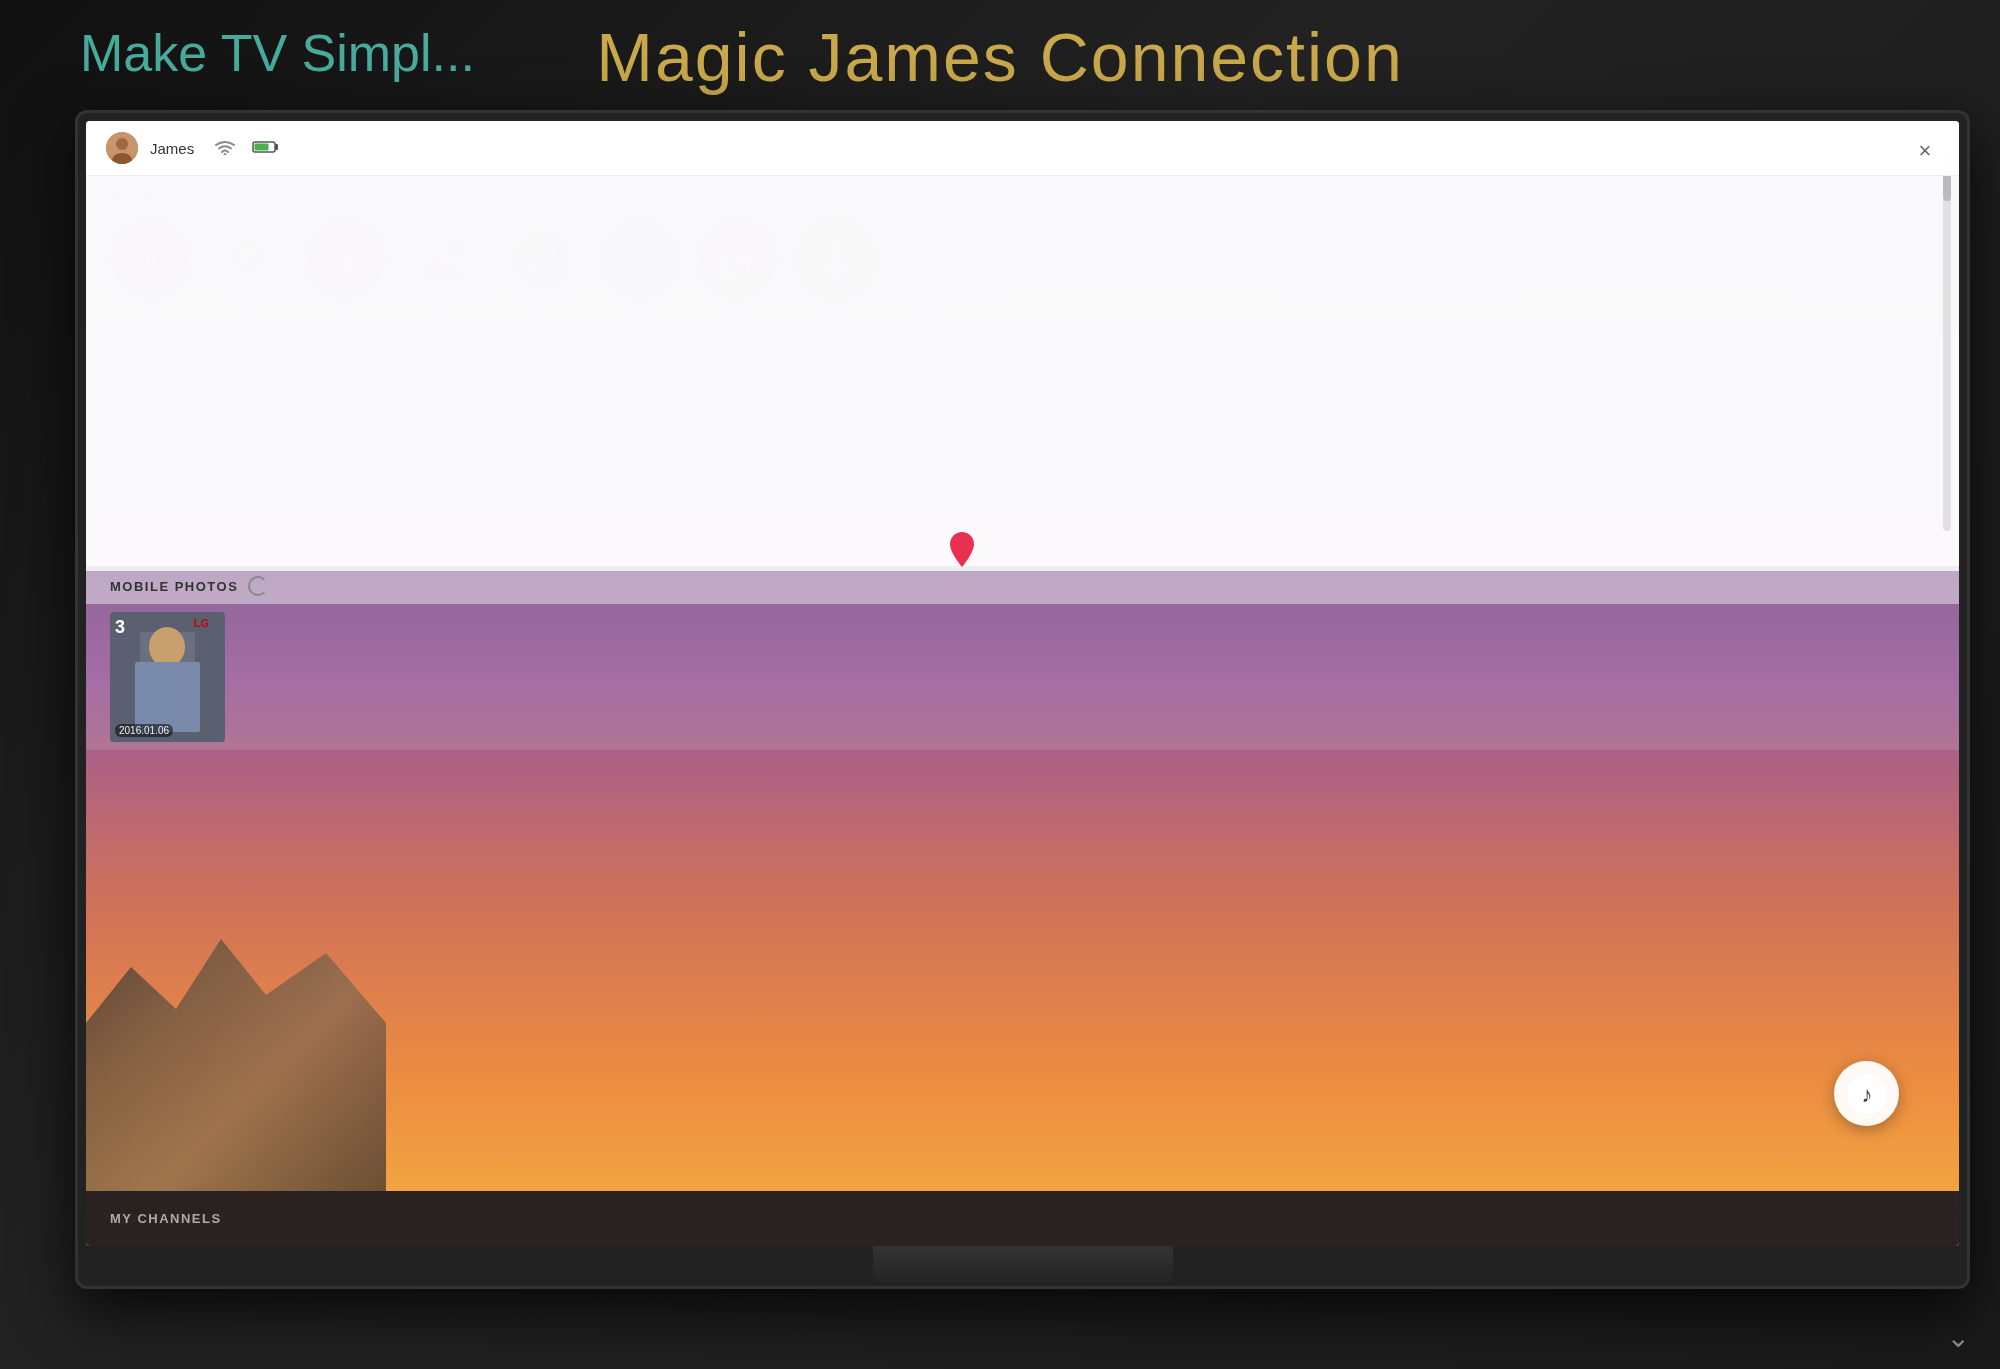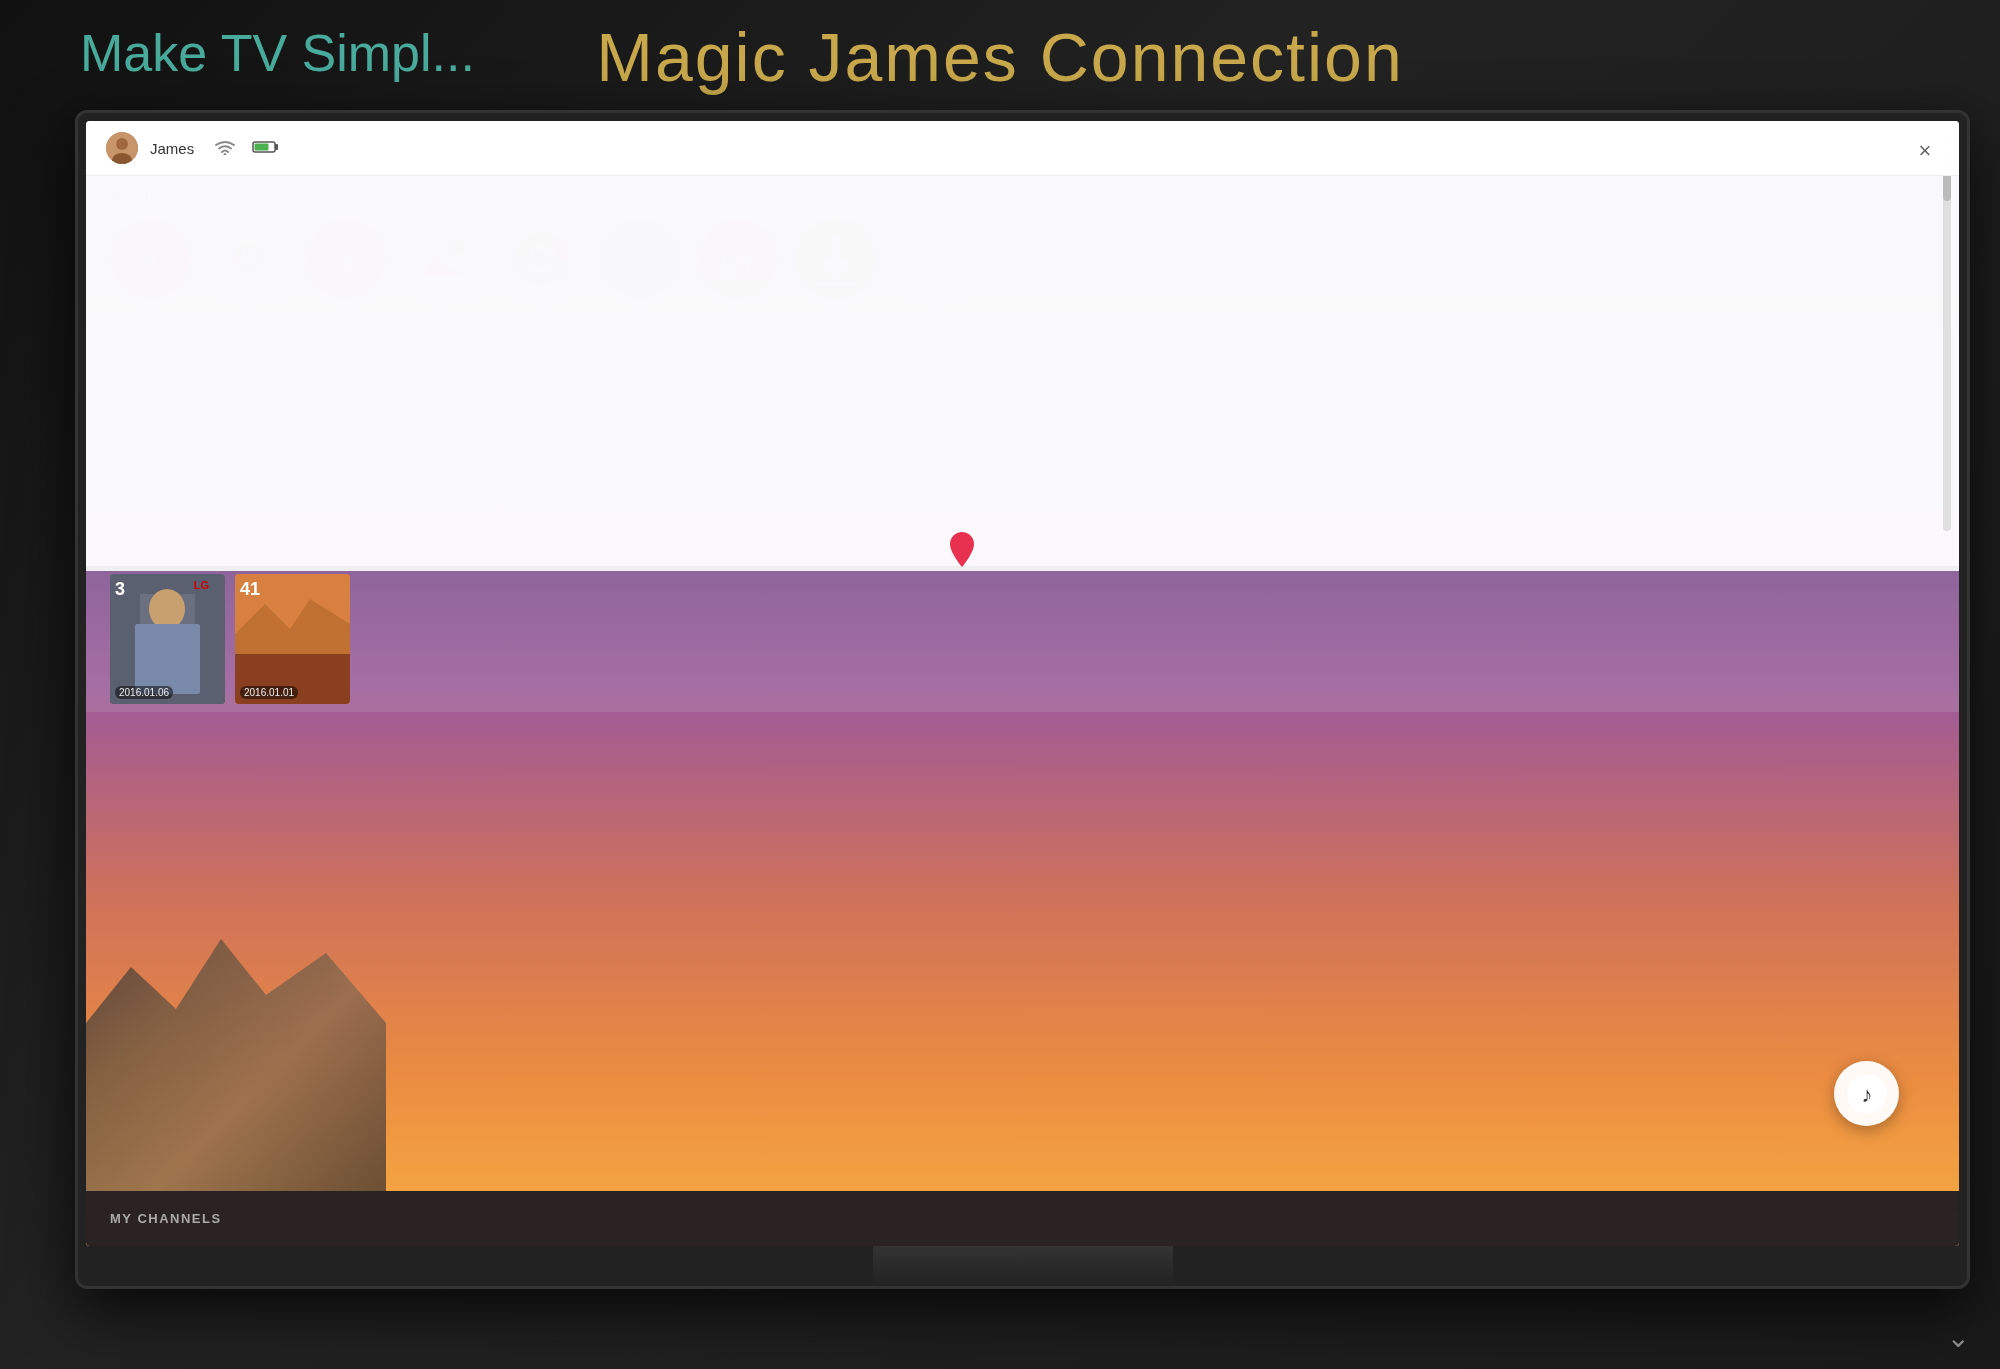--- a/index.html
+++ b/index.html
@@ -557,45 +557,39 @@
 
     </div>
 
     <div style="position:absolute; top:410px; left:46%; width:28px; height:36px; z-index:5;">
       <svg width="28" height="36" viewBox="0 0 28 36">
         <path d="M14 36 C14 36 2 22 2 13 C2 6 7.5 1 14 1 C20.5 1 26 6 26 13 C26 22 14 36 14 36Z" fill="#e83050"></path>
       </svg>
     </div>
 
     <div style="position:absolute; top:445px; left:0; right:0;">
+      <div class="photos-section-title">
+        <span>MOBILE PHOTOS</span>
+        <div class="refresh-icon"></div>
+      </div>
       <div class="photos-row">
 
         <div class="photo-thumb photo-thumb-1">
           <svg width="115" height="130" viewBox="0 0 115 130">
             <rect width="115" height="130" fill="#5a6070"></rect>
 
             <rect x="30" y="20" width="55" height="90" fill="#6a7080"></rect>
             <ellipse cx="57" cy="35" rx="18" ry="20" fill="#c8a070"></ellipse>
             <rect x="25" y="50" width="65" height="70" fill="#7a8aaa" rx="2"></rect>
           </svg>
           <div class="lg-logo">LG</div>
           <div class="photo-count">3</div>
           <div class="photo-date">2016.01.06</div>
         </div>
 
-        <div class="photo-thumb photo-thumb-2">
-          <svg width="115" height="130" viewBox="0 0 115 130">
-            <rect width="115" height="130" fill="#d88040"></rect>
-
-            <polygon points="0,130 0,60 30,30 55,55 75,25 115,50 115,130" fill="#c07030"></polygon>
-            <rect x="0" y="80" width="115" height="50" fill="#8a4020"></rect>
-          </svg>
-          <div class="photo-count">41</div>
-          <div class="photo-date">2016.01.01</div>
-        </div>
       </div>
     </div>
 
     <div class="music-player-btn">
       <svg width="40" height="40" viewBox="0 0 40 40">
         <circle cx="20" cy="20" r="20" fill="white"></circle>
         <text x="20" y="28" text-anchor="middle" fill="#333" font-size="22" font-family="Arial">♪</text>
       </svg>
     </div>
 

